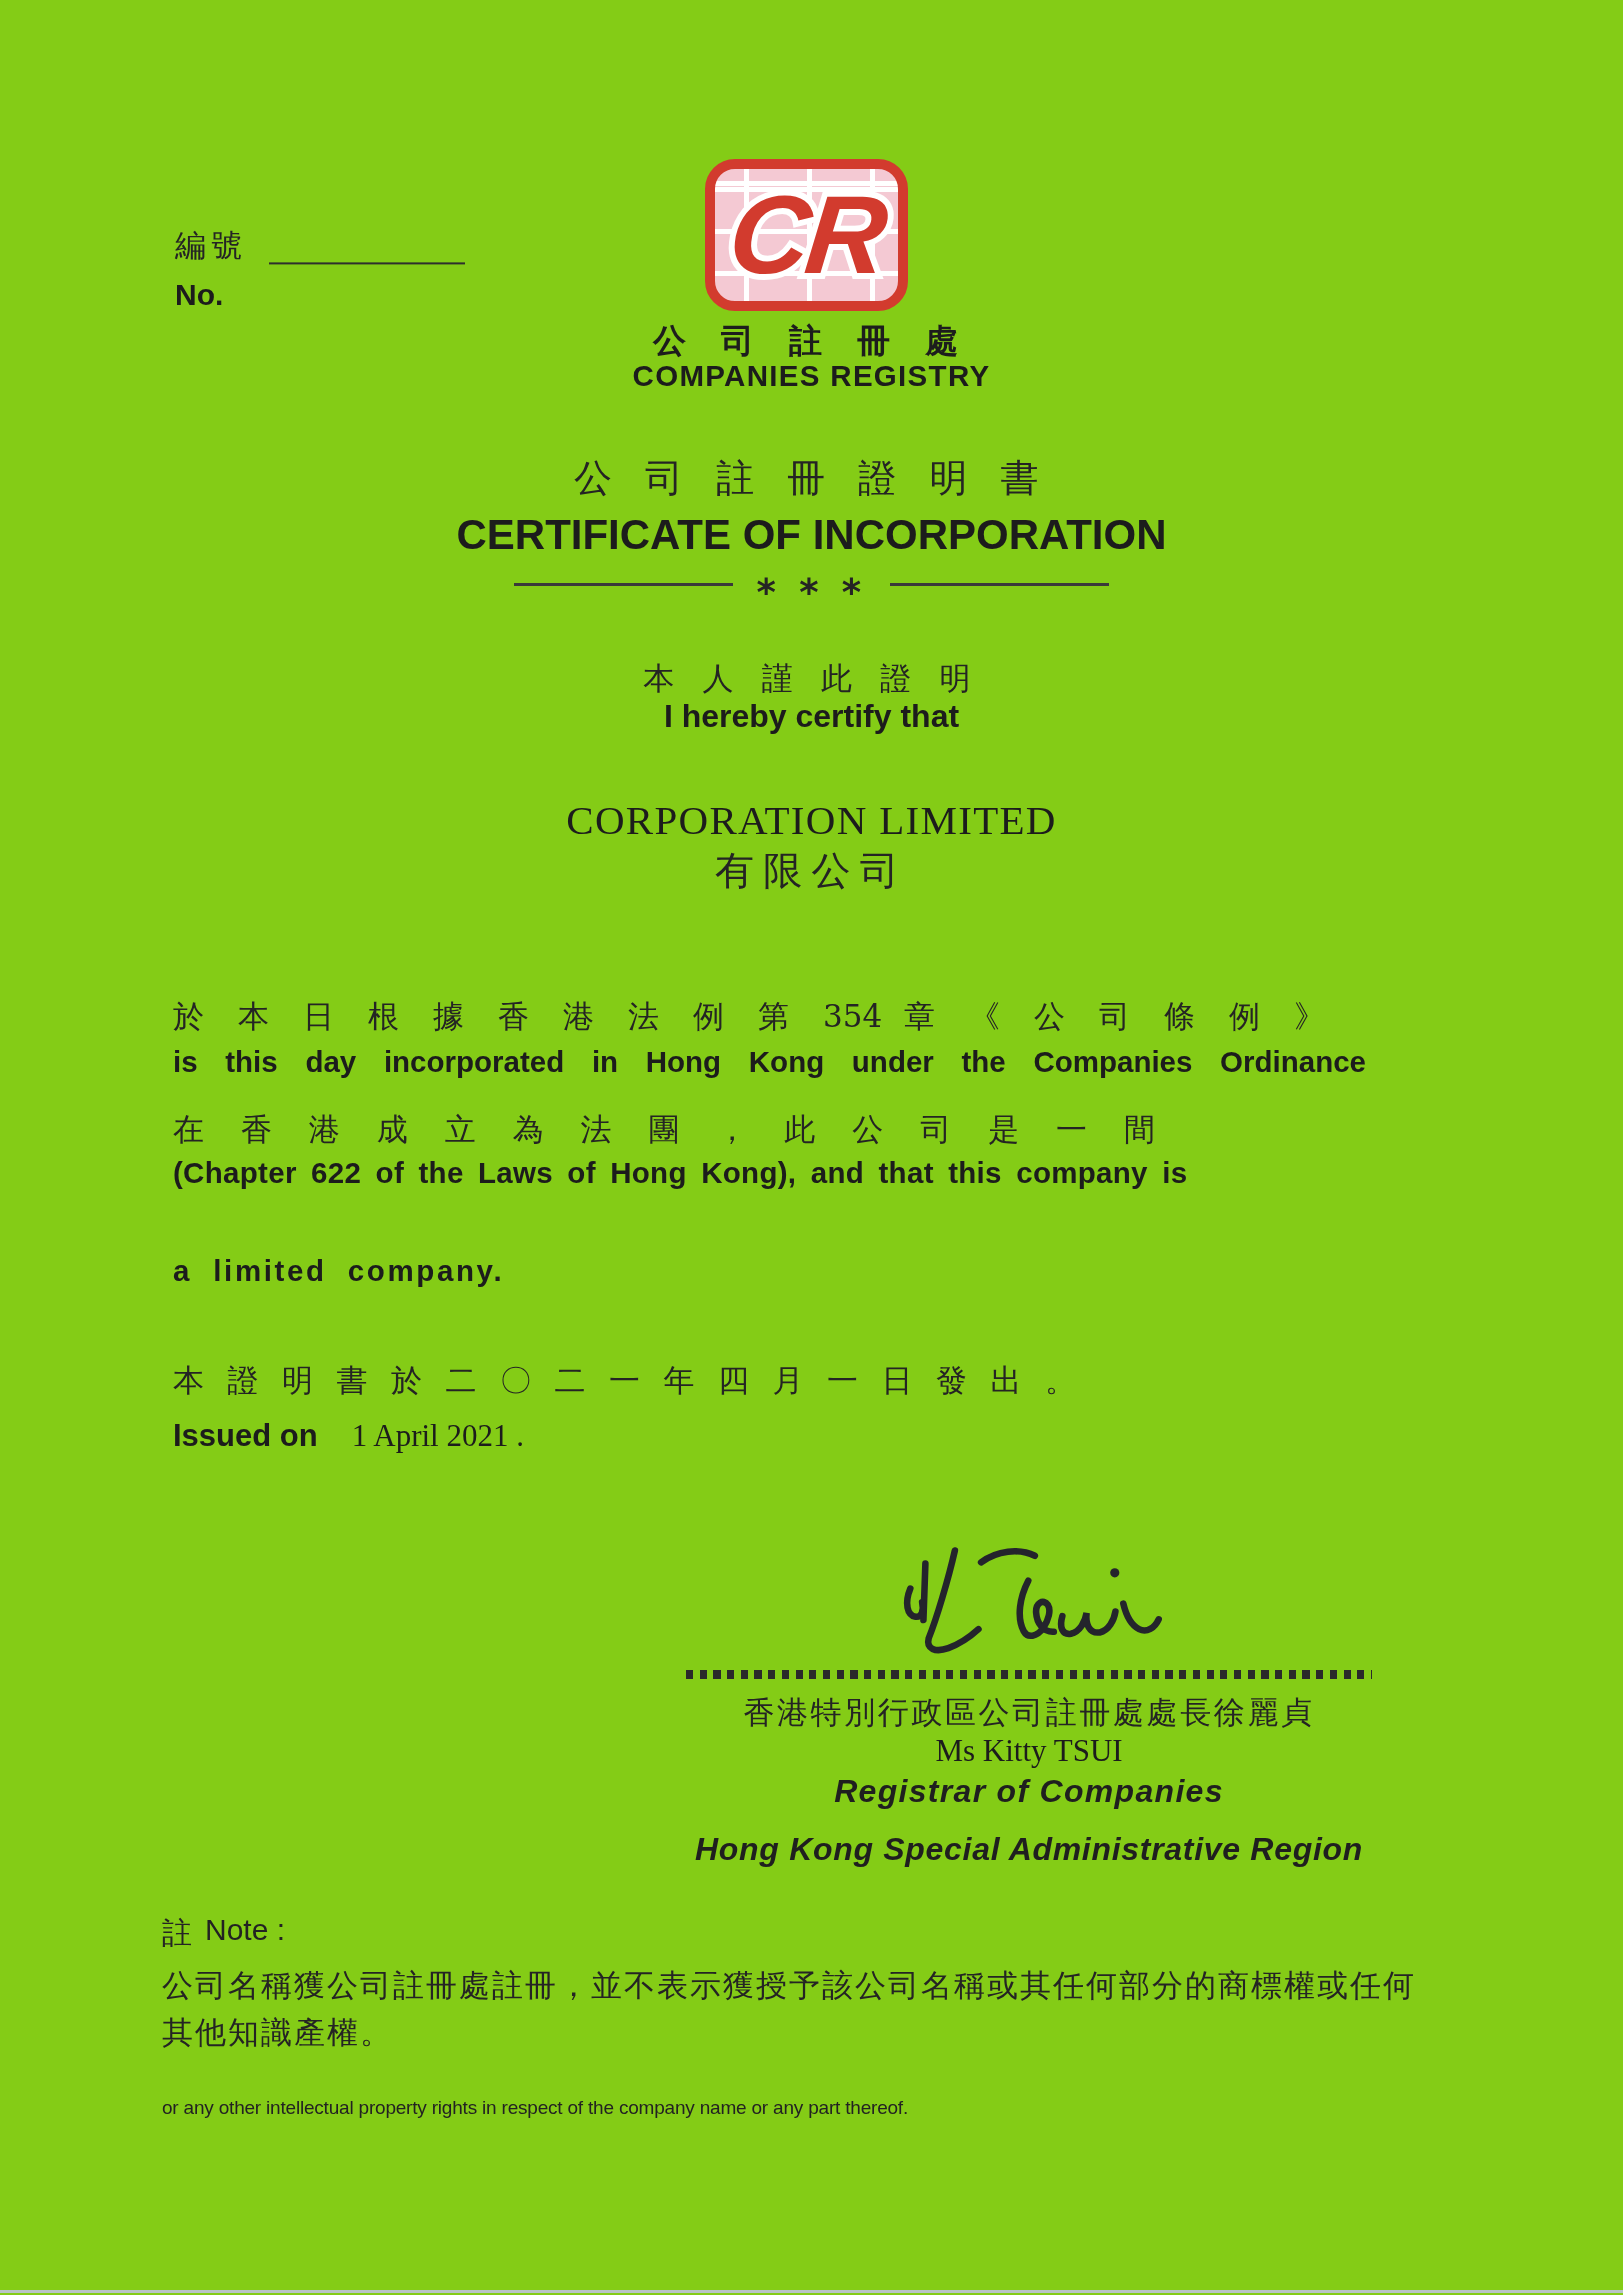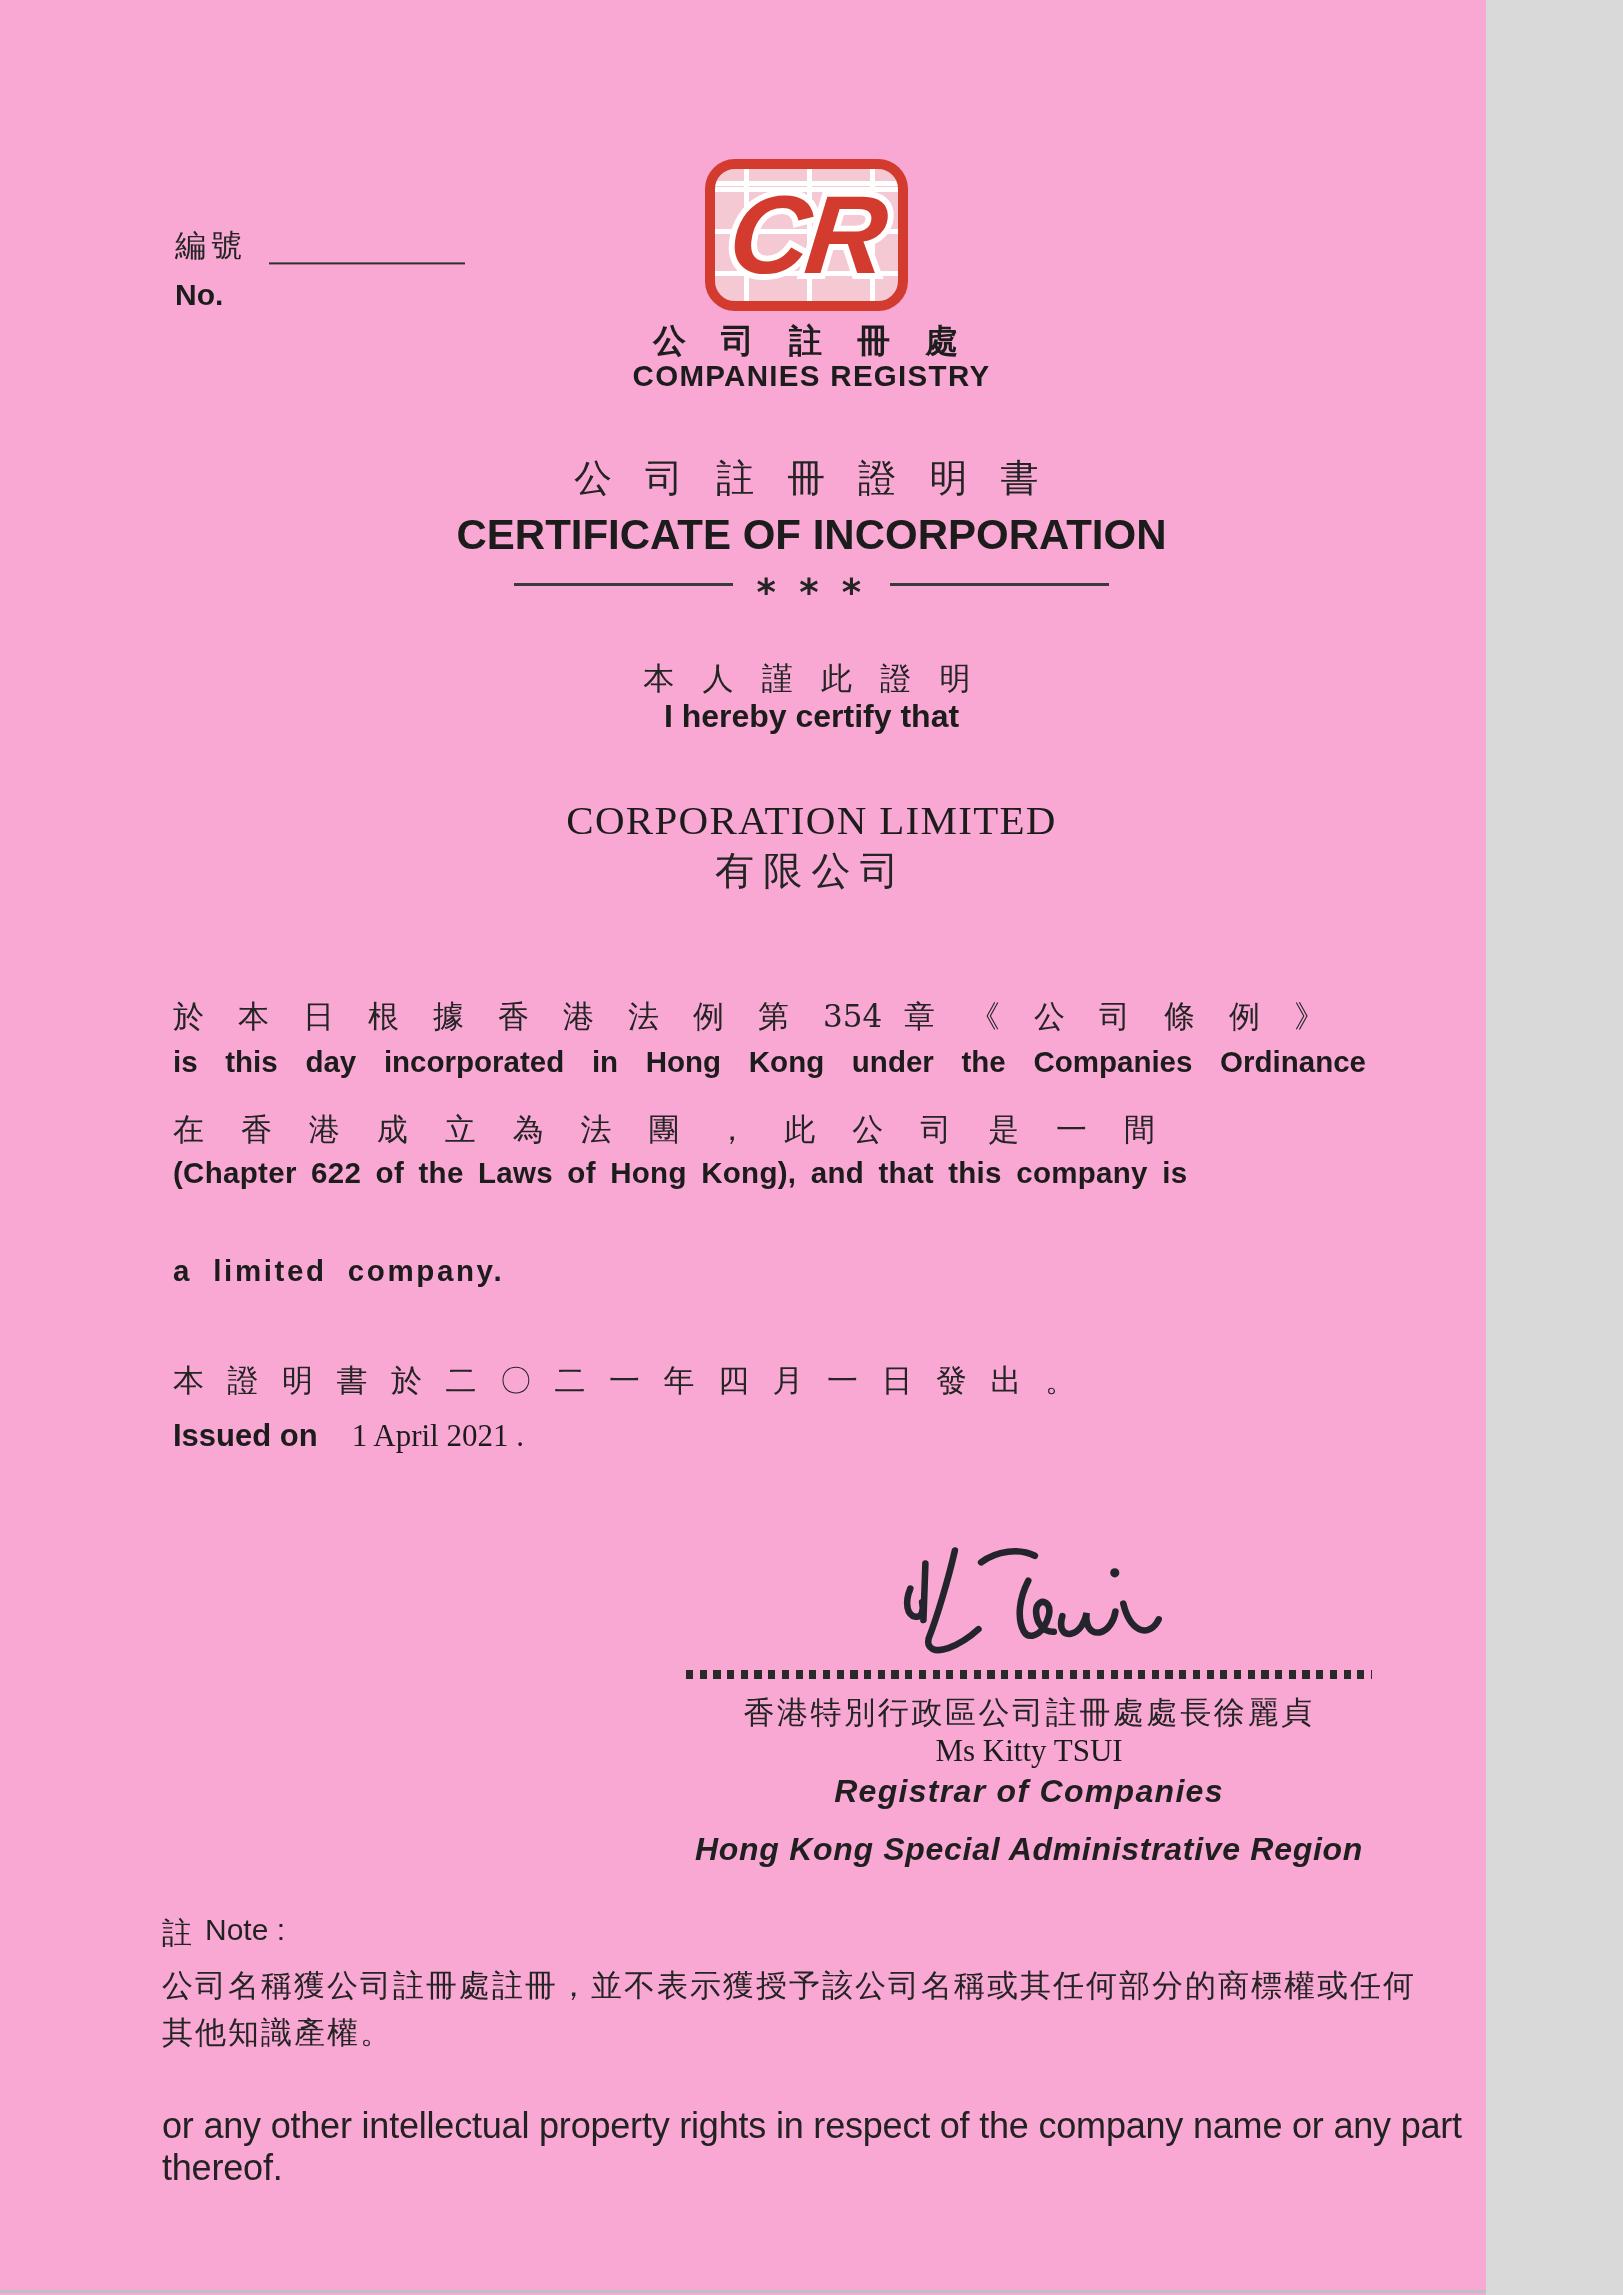--- a/index.html
+++ b/index.html
@@ -1,18 +1,18 @@
 <!DOCTYPE html>
 <html style="font-size:10.5px"><head>
 <meta charset="utf-8">
 <style>
   html,body { margin:0; padding:0; background:#d9d9d9; }
   .page {
-    position:relative; width:1486px; height:2295px;
-    background:#f9a8d4; overflow:hidden;
+    position:relative; width:1623px; height:2295px;
+    background:#84cc16; overflow:hidden;
     font-family:"Liberation Sans", sans-serif; color:#1f1f1f;
   }
   .abs  { position:absolute; }
   .cw   { left:0; width:1623px; text-align:center; }
   .cjk  { font-family:"DejaVu Serif","Liberation Serif",serif; color:#242424; }
   .sansb{ font-family:"Liberation Sans",sans-serif; font-weight:bold; color:#1c1c1c; }
   .serif{ font-family:"Liberation Serif","DejaVu Serif",serif; color:#1c1c1c; }
   .just { text-align:justify; text-align-last:justify; }
 
   
@@ -86,21 +86,21 @@
   .sig-title   { left:686px; width:686px; top:1773px; text-align:center; font-size:32px;
                  font-weight:bold; font-style:italic; letter-spacing:1.3px; }
   .sig-region  { left:686px; width:686px; top:1813px; text-align:center; font-size:32px;
                  font-weight:bold; font-style:italic; letter-spacing:0.7px;margin-top:18px; }
 
   
   .note-label { left:162px; top:1913px; font-size:30px; display:flex; gap:13px; color:#222; }
   .note-zh1   { left:162px; top:1965px; width:1303px; font-size:31px; letter-spacing:2px; }
   .note-zh2   { left:162px; top:2012px; font-size:31px; letter-spacing:2px; }
   .note-en1   { left:162px; top:2057px; font-size:29px; color:#222; letter-spacing:-0.2px; }
-  .note-en2   { left:162px; top:2097px; font-size:36px; color:#222; letter-spacing:-0.2px;margin-top:8px; }
+  .note-en2   { left:162px; top:2097px; font-size:19px; color:#222; letter-spacing:-0.2px; }
 
   .scan-edge  { left:0; top:2290px; width:1623px; height:2.6px; background:#b9c3c6; }
 
   svg.signature path { fill:none; stroke:#24242c; stroke-width:10; stroke-linecap:round; }
 </style>
 </head>
 <body>
 
 <div class="page">
 

